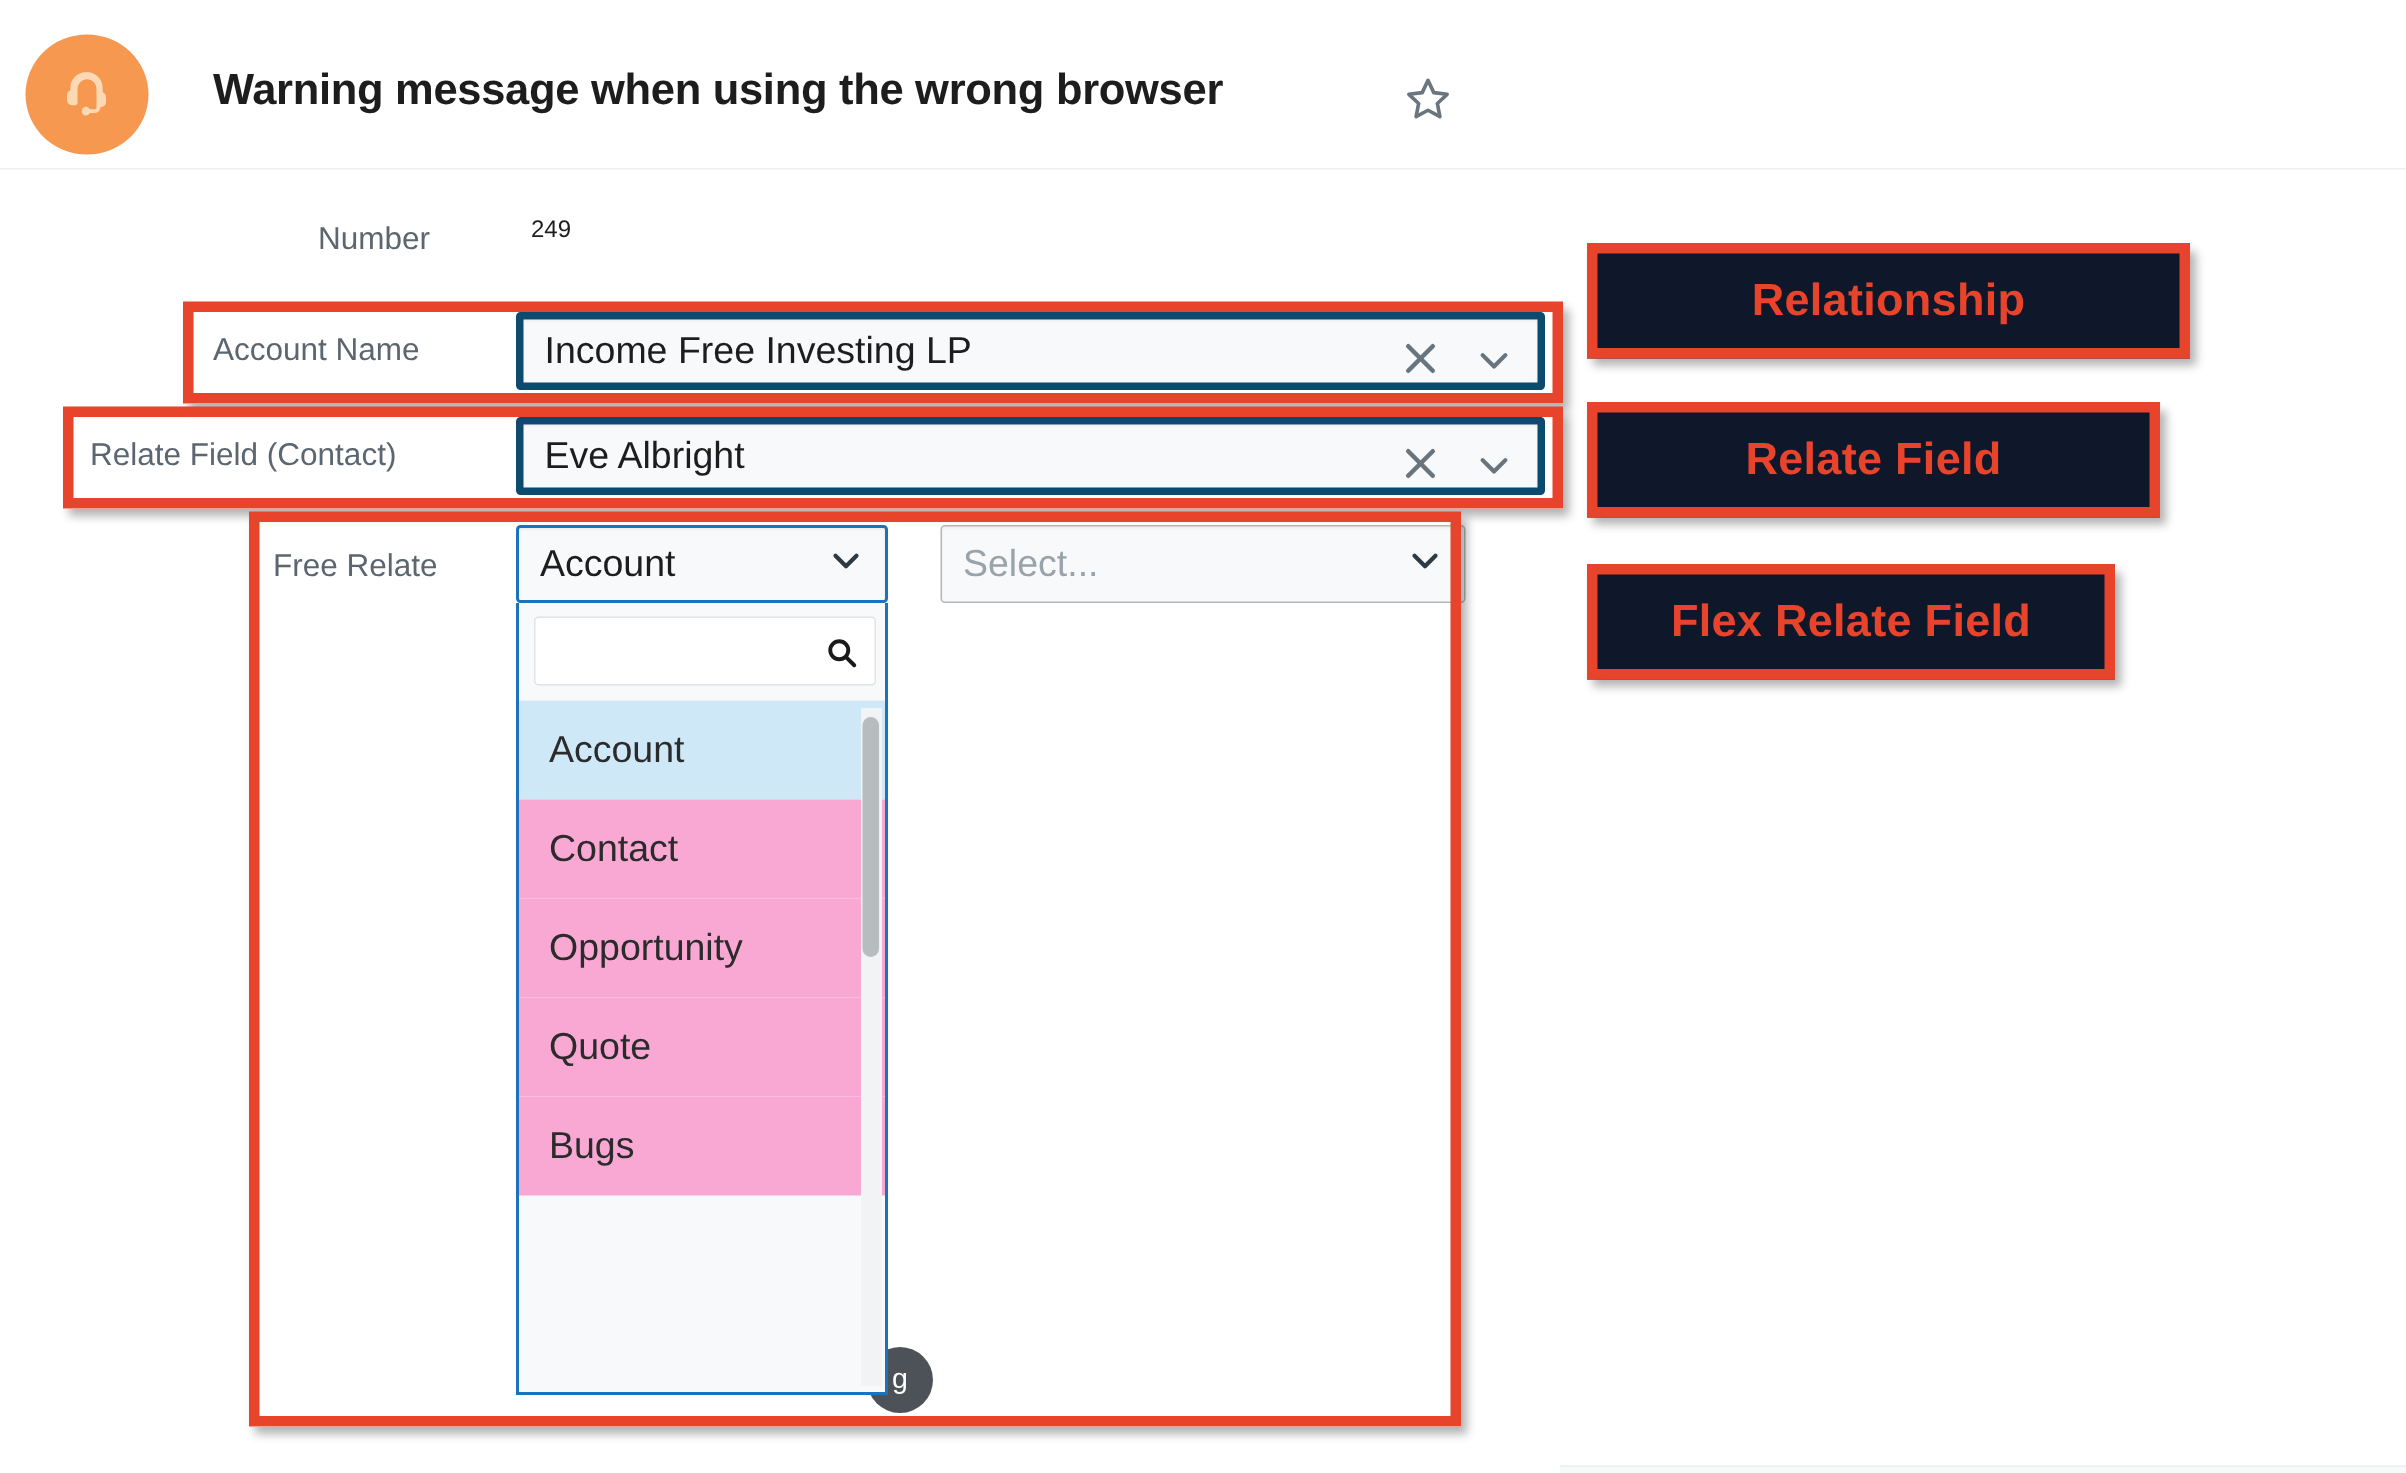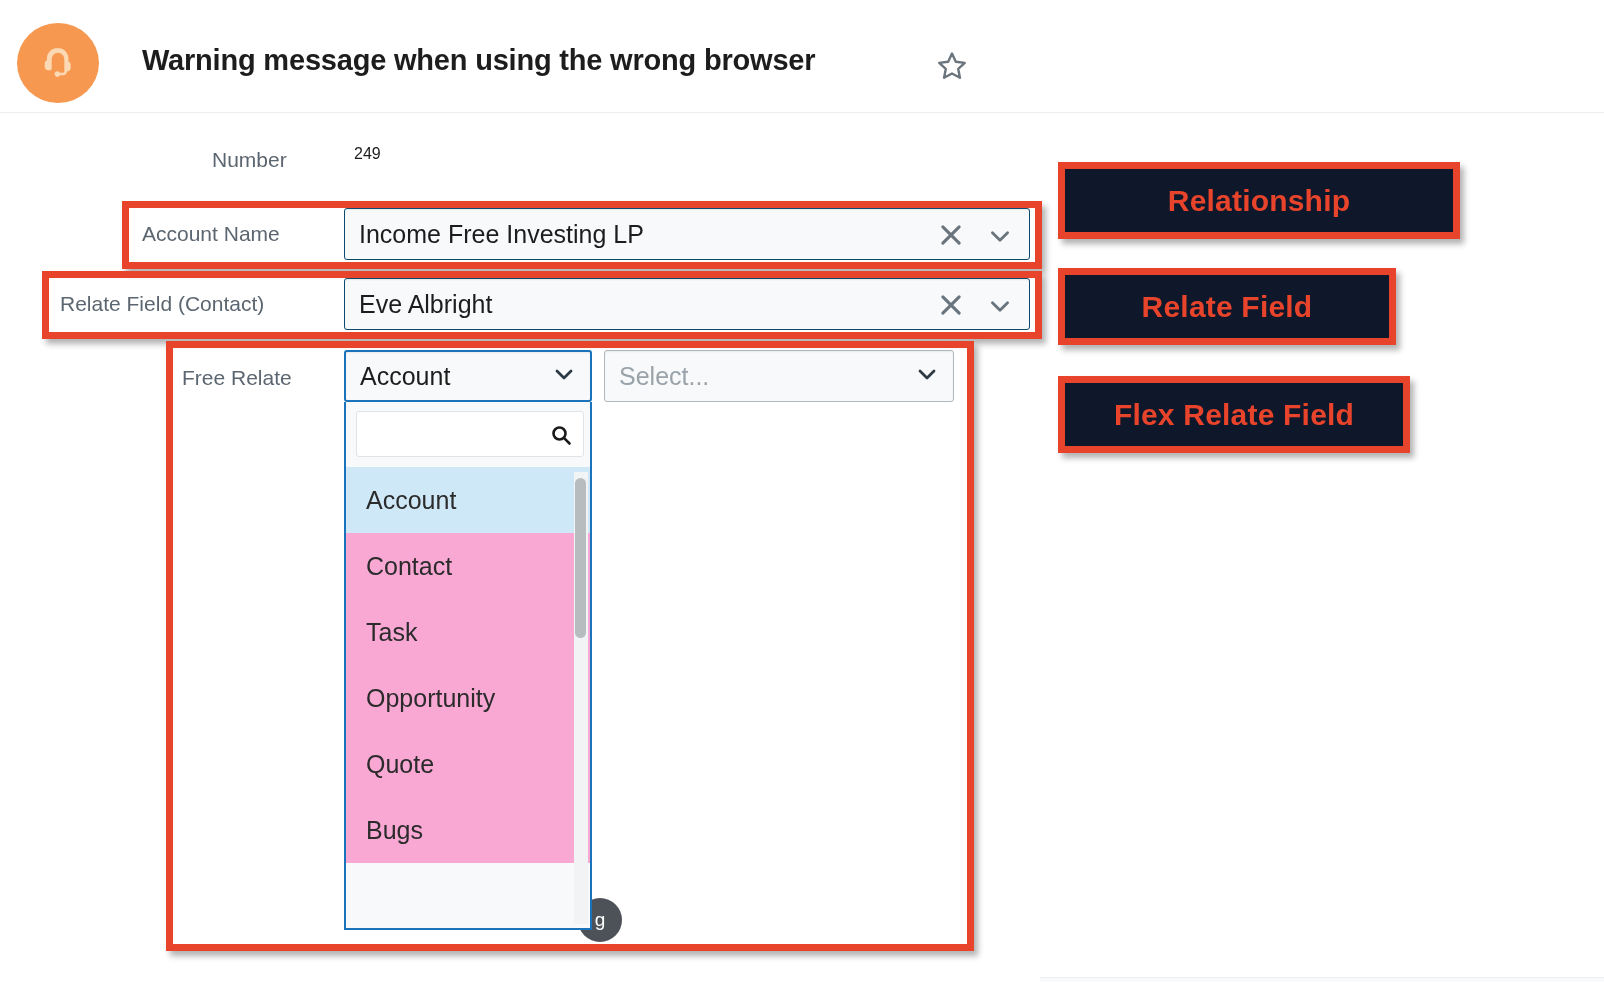--- a/index.html
+++ b/index.html
@@ -61,21 +61,21 @@
   .row-inner {
     position: absolute;
     background: #ffffff;
     display: flex;
     align-items: center;
   }
   .input-shell {
     position: relative;
     height: 52px;
     background: #f7f9fa;
-    border: 1px solid #0c4a6e;
+    border: 5px solid #0c4a6e;
     border-radius: 3px;
     display: flex;
     align-items: center;
     box-shadow: inset 0 1px 2px rgba(0,0,0,0.06);
   }
   .input-shell .txt {
     padding-left: 14px;
     font-size: 25px;
     color: #1d1d1d;
     white-space: nowrap;
@@ -113,21 +113,21 @@
   }
   .select-shell .ph { color: #9aa3aa; }
 
   #sel-object {
     left: 344px; top: 338px; width: 248px;
     border: 2px solid #1b74bb;
     background: #f7f9fa;
     z-index: 6;
   }
   #sel-field {
-    left: 604px; top: 338px; width: 350px;
+    left: 627px; top: 338px; width: 350px;
   }
 
   .chev {
     position: absolute; right: 14px; top: 50%;
     transform: translateY(-50%);
     color: #2e3a43;
   }
 
   
   #dropdown {
@@ -222,21 +222,21 @@
     display: flex; align-items: center; justify-content: center;
     z-index: 10;
   }
   .callout span {
     color: #e8432b;
     font-size: 30px;
     font-weight: bold;
     letter-spacing: 0.2px;
   }
   #co-relationship { left: 1058px; top: 150px; width: 402px; height: 77px; }
-  #co-relate       { left: 1058px; top: 256px; width: 338px; height: 77px; }
+  #co-relate       { left: 1058px; top: 256px; width: 382px; height: 77px; }
   #co-flex         { left: 1058px; top: 364px; width: 352px; height: 77px; }
 
   
   #bottom-strip {
     position: absolute; left: 1040px; top: 965px;
     width: 564px; height: 17px;
     background: #f7f9fa;
     border-top: 1px solid #eceff1;
   }
 </style>
@@ -332,21 +332,20 @@
         <svg width="24" height="24" viewBox="0 0 24 24" fill="none" stroke="#1a1a1a" stroke-width="2.6" stroke-linecap="round">
           <circle cx="10.5" cy="10.5" r="6"></circle>
           <line x1="15.2" y1="15.2" x2="20.5" y2="20.5"></line>
         </svg>
       </span>
     </div>
 
     <div id="dd-list">
       <div class="dd-item sel">Account</div>
       <div class="dd-item">Contact</div>
-      <div class="dd-item">Task</div>
       <div class="dd-item">Opportunity</div>
       <div class="dd-item">Quote</div>
       <div class="dd-item">Bugs</div>
     </div>
 
     <div id="dd-track"></div>
     <div id="dd-thumb"></div>
   </div>
 
   <div class="redbox" id="hl-account"></div>

